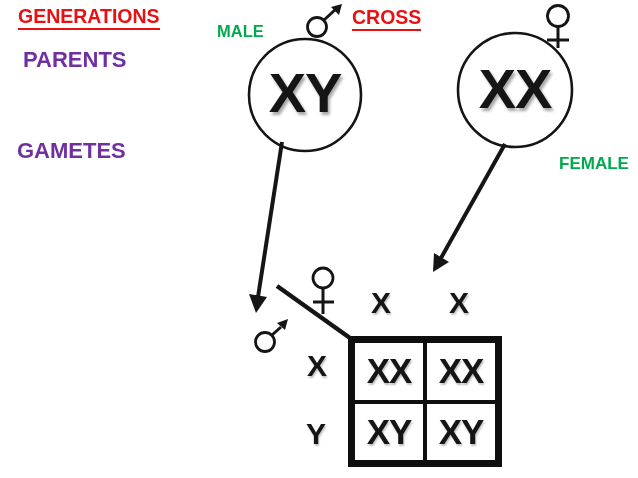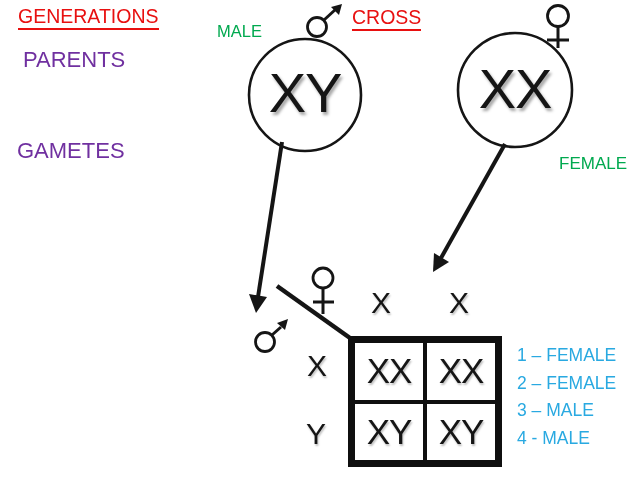--- a/index.html
+++ b/index.html
@@ -1,18 +1,18 @@
 <!DOCTYPE html>
 <html style="--red: #e81010; --green: #00a94f; --purple: #7030a0; --blue: #29a9e1; --ink: #151515;"><head>
 <meta charset="utf-8">
 <style>
   html,body{margin:0;padding:0;background:#fff;}
   .stage{
     position:relative;width:638px;height:478px;background:#fff;overflow:hidden;
-    font-family:"Liberation Sans", sans-serif;font-weight:normal;color:var(--ink,#151515);
+    font-family:"Liberation Sans", sans-serif;font-weight:bold;color:var(--ink,#151515);
   }
   .art{position:absolute;left:0;top:0;width:638px;height:478px;}
   .ln{stroke:var(--ink,#151515);fill:none;}
   .wln{stroke:var(--ink,#151515);fill:#ffffff;}
   .fl{fill:var(--ink,#151515);stroke:none;}
 
   .lbl{position:absolute;white-space:nowrap;line-height:1.05;}
   .red{color:var(--red,#e81010);}
   .green{color:var(--green,#00a94f);}
   .purple{color:var(--purple,#7030a0);}
@@ -119,20 +119,14 @@
   <div class="hdr row-h1">X</div>
   <div class="hdr row-h2">Y</div>
 
   <div class="punnett">
     <div class="cell">XX</div>
     <div class="cell">XX</div>
     <div class="cell">XY</div>
     <div class="cell">XY</div>
   </div>
 
-  <div class="legend blue">
-    <div>1 – FEMALE</div>
-    <div>2 – FEMALE</div>
-    <div>3 – MALE</div>
-    <div>4 - MALE</div>
-  </div>
 
 </div>
 
 </body></html>

